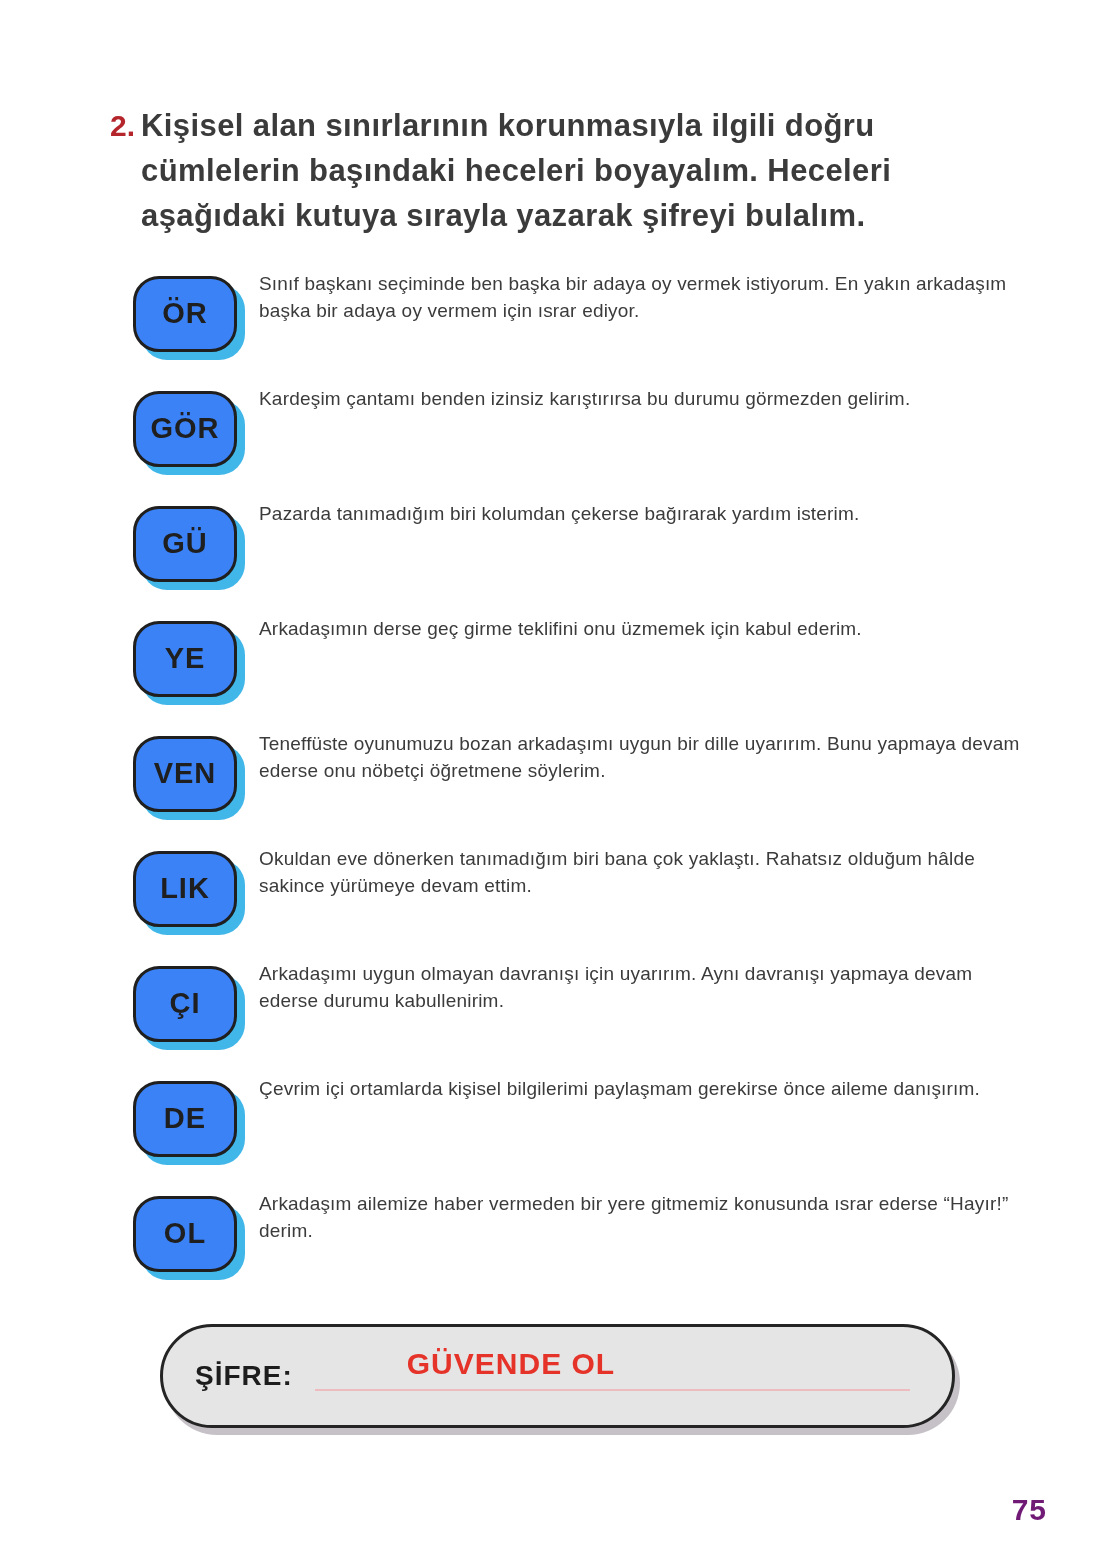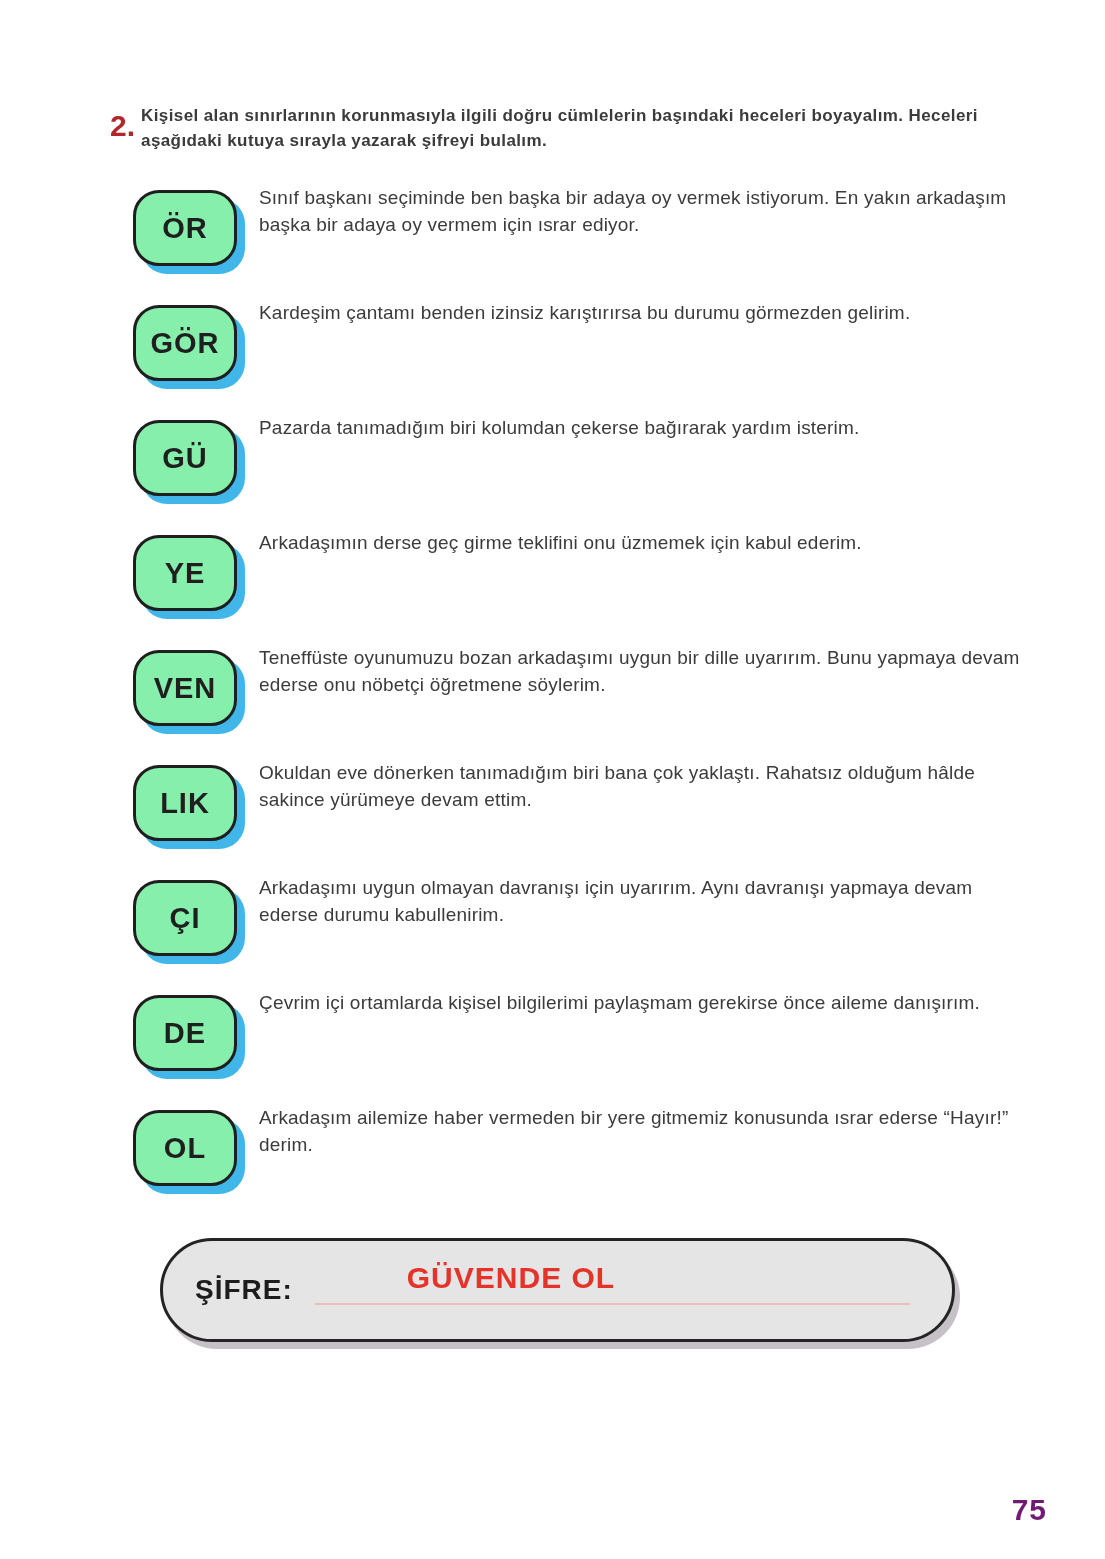--- a/index.html
+++ b/index.html
@@ -19,35 +19,35 @@
   .heading .num {
     color: #b5262c;
     font-weight: bold;
     font-size: 30px;
     line-height: 1.45;
     margin-right: 6px;
     flex-shrink: 0;
   }
   .heading .instr {
     font-weight: bold;
-    font-size: 17px;
+    font-size: 31px;
     line-height: 1.45;
     letter-spacing: 0.4px;
     color: #3b3b3b;
     max-width: 880px;
   }
 
   
   .items { margin-left: 23px; }
   .item { display: flex; align-items: flex-start; margin-bottom: 36px; }
   .syllable-box {
     flex-shrink: 0;
     width: 104px;
     height: 76px;
-    background: #86efac;
+    background: #3b82f6;
     border: 3px solid #1f1f1f;
     border-radius: 26px;
     box-shadow: 8px 8px 0 #41b7e9;
     display: flex;
     align-items: center;
     justify-content: center;
     margin-right: 22px;
     margin-top: 3px;
   }
   .syllable-box span {

